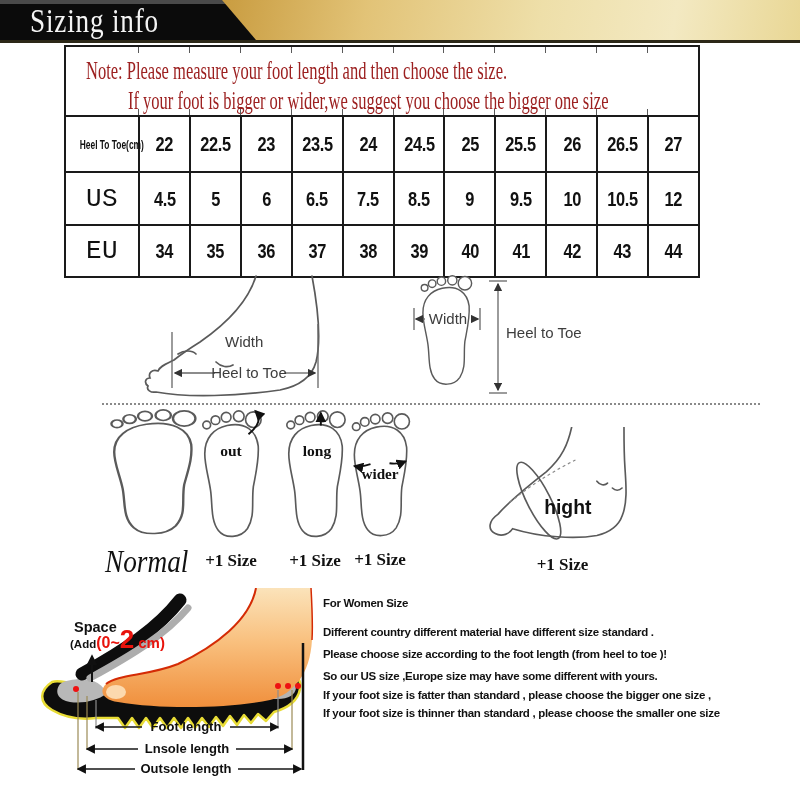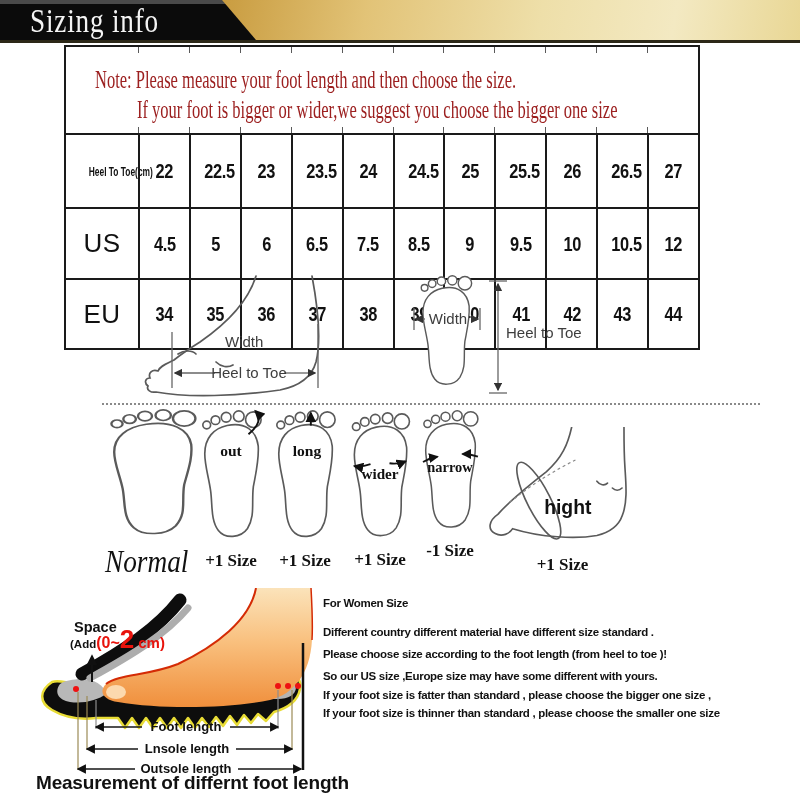--- a/index.html
+++ b/index.html
@@ -13,37 +13,37 @@
     background:linear-gradient(100deg,#c99c40 0%,#e2c377 25%,#eedfa9 55%,#f3e9c2 78%,#e9d795 100%);
     clip-path:polygon(0 0,100% 0,100% 100%,34px 100%);}
   .banner-underline{position:absolute;left:0;top:40px;width:800px;height:3px;background:#2c2817;}
   .banner-title{position:absolute;left:30px;top:2px;color:#f4f4f4;
     font-family:"Liberation Serif",serif;font-size:34px;letter-spacing:1px;
     transform:scaleX(0.8);transform-origin:left top;white-space:nowrap;}
 
   
   table.size-table{position:absolute;left:64px;top:45px;width:636px;border-collapse:collapse;
     table-layout:fixed;background:#fff;}
-  table.size-table td{border:2px solid #1a1a1a;text-align:center;vertical-align:middle;padding:9px;}
+  table.size-table td{border:2px solid #1a1a1a;text-align:center;vertical-align:middle;padding:0;}
   td.note-cell{height:68px;position:relative;text-align:left;}
   .stub-strip{position:absolute;left:0;right:0;height:6px;display:flex;}
   .stub-strip.top{top:0}.stub-strip.bottom{bottom:0}
   .stub-strip i{flex:1 1 0;border-right:1.5px solid #5a5a5a;}
   .stub-strip i.first{flex:0 0 72px;}
   .stub-strip i.last{border-right:none;}
   .note-line{font-family:"Liberation Serif",serif;color:#9c2020;font-size:25px;line-height:29px;
     white-space:nowrap;transform:scaleX(0.66);transform-origin:left center;}
   .note-line.l1{margin:8px 0 0 20px;}
   .note-line.l2{margin:1px 0 0 62px;}
   td.r-heel{height:54px;} td.r-us{height:51px;} td.r-eu{height:50px;}
   .hdr-label{display:inline-block;font-size:12px;font-weight:bold;white-space:nowrap;
     transform:scaleX(0.70);transform-origin:center;}
   .num{display:inline-block;font-size:21px;font-weight:bold;letter-spacing:-0.5px;
     transform:scaleX(0.78);transform-origin:center;}
-  .sys{display:inline-block;font-size:26px;letter-spacing:0.5px;}
+  .sys{display:inline-block;font-size:26px;letter-spacing:0.5px;font-family:Liberation Mono, monospace;}
 
   
   svg{display:block;}
   svg text{font-family:"Liberation Sans",sans-serif;}
   .diag{position:absolute;}
   .line-art{stroke:#5a5a5a;stroke-width:1.7;fill:none;stroke-linecap:round;}
   .line-art-fill{stroke:#5a5a5a;stroke-width:1.7;fill:#ffffff;}
   .meas{stroke:#666;stroke-width:1.3;fill:none;}
   .meas-txt{fill:#3d3d3d;font-size:15px;}
   .dotted-divider{position:absolute;left:102px;top:403px;width:658px;height:0;
@@ -251,21 +251,21 @@
         <circle class="line-art-fill" cx="48" cy="7.5" r="5.5"></circle>
       <circle class="line-art-fill" cx="35" cy="8.5" r="5"></circle>
         <circle class="line-art-fill" cx="24" cy="11.5" r="4.5"></circle>
       <circle class="line-art-fill" cx="15" cy="16.5" r="4"></circle>
       <path class="foot-arrow" d="M58,26 C68,18 72,9 65,2" marker-end="url(#arrb)"></path>
       <text class="foot-type-txt" x="40" y="48" text-anchor="middle">out</text>
     </svg>
     <span class="size-label">+1 Size</span>
   </div>
 
-  <div class="foot-item" style="left:266px;top:409px;width:78px">
+  <div class="foot-item" style="left:276px;top:409px;width:78px">
     <svg width="78" height="136" viewBox="0 0 80 140">
       <path class="line-art-fill" d="M13,46 C13,30 22,20 36,17 C54,13 66,22 68,38 C69,52 66,64 63,80 C61,97 65,110 57,123 C50,133 34,134 27,125 C19,115 21,98 19,84 C17,70 13,58 13,46 Z"></path>
       <circle class="line-art-fill" cx="63" cy="11" r="8"></circle>
         <circle class="line-art-fill" cx="48" cy="7.5" r="5.5"></circle>
       <circle class="line-art-fill" cx="35" cy="8.5" r="5"></circle>
         <circle class="line-art-fill" cx="24" cy="11.5" r="4.5"></circle>
       <circle class="line-art-fill" cx="15" cy="16.5" r="4"></circle>
       <line class="foot-arrow" x1="46" y1="17" x2="46" y2="4" marker-end="url(#arrb)"></line>
       <text class="foot-type-txt" x="42" y="48" text-anchor="middle">long</text>
     </svg>
@@ -280,34 +280,20 @@
       <circle class="line-art-fill" cx="35" cy="8.5" r="5"></circle>
         <circle class="line-art-fill" cx="24" cy="11.5" r="4.5"></circle>
       <circle class="line-art-fill" cx="15" cy="16.5" r="4"></circle>
       <path class="foot-arrow" d="M30,56 C24,58 18,59 13,58" marker-end="url(#arrb)"></path>
       <path class="foot-arrow" d="M50,55 C56,56 62,55 67,53" marker-end="url(#arrb)"></path>
       <text class="foot-type-txt" x="40" y="72" text-anchor="middle">wider</text>
     </svg>
     <span class="size-label">+1 Size</span>
   </div>
 
-  <div class="foot-item" style="left:414px;top:409px;width:72px">
-    <svg width="72" height="126" viewBox="0 0 80 140" style="overflow:visible">
-      <path class="line-art-fill" d="M13,46 C13,30 22,20 36,17 C54,13 66,22 68,38 C69,52 66,64 63,80 C61,97 65,110 57,123 C50,133 34,134 27,125 C19,115 21,98 19,84 C17,70 13,58 13,46 Z"></path>
-      <circle class="line-art-fill" cx="63" cy="11" r="8"></circle>
-        <circle class="line-art-fill" cx="48" cy="7.5" r="5.5"></circle>
-      <circle class="line-art-fill" cx="35" cy="8.5" r="5"></circle>
-        <circle class="line-art-fill" cx="24" cy="11.5" r="4.5"></circle>
-      <circle class="line-art-fill" cx="15" cy="16.5" r="4"></circle>
-      <path class="foot-arrow" d="M10,59 C15,56 20,54 26,53" marker-end="url(#arrb)"></path>
-      <path class="foot-arrow" d="M71,53 C66,51 60,50 54,50" marker-end="url(#arrb)"></path>
-      <text class="foot-type-txt" x="40" y="70" text-anchor="middle">narrow</text>
-    </svg>
-    <span class="size-label">-1 Size</span>
-  </div>
 
   <div class="foot-item" style="left:480px;top:427px;width:165px">
     <svg width="165" height="122" viewBox="0 0 165 126">
       <path class="line-art" d="M92,0 C88,18 82,32 66,46 C48,60 28,76 16,90 C6,97 5,106 13,110 C20,114 28,110 31,105 C60,114 96,116 118,112 C132,109 141,101 144,92 C150,78 148,58 147,42 C146,28 146,14 146,0"></path>
       <path class="line-art" d="M118,56 C121,60 126,61 129,58"></path>
       <path class="line-art" d="M134,63 C137,66 141,66 144,63"></path>
       <path d="M28,78 C52,58 76,44 96,34" stroke="#888" stroke-width="1.2" fill="none" stroke-dasharray="3,3"></path>
       <ellipse cx="58" cy="76" rx="12" ry="44" transform="rotate(-27 58 76)" class="line-art"></ellipse>
       <text class="hight-txt" x="88" y="90" text-anchor="middle">hight</text>
     </svg>
@@ -349,21 +335,20 @@
     <line class="shoe-meas" x1="200" y1="139" x2="248" y2="139" marker-end="url(#arrb)"></line>
     <text class="shoe-meas-txt" x="156" y="143" text-anchor="middle">Foot length</text>
     <line class="shoe-meas" x1="57" y1="161" x2="108" y2="161" marker-start="url(#arrb)"></line>
     <line class="shoe-meas" x1="206" y1="161" x2="262" y2="161" marker-end="url(#arrb)"></line>
     <text class="shoe-meas-txt" x="157" y="165" text-anchor="middle">Lnsole length</text>
     <line class="shoe-meas" x1="48" y1="181" x2="105" y2="181" marker-start="url(#arrb)"></line>
     <line class="shoe-meas" x1="208" y1="181" x2="271" y2="181" marker-end="url(#arrb)"></line>
     <text class="shoe-meas-txt" x="156" y="185" text-anchor="middle">Outsole length</text>
   </svg>
 
-  <div class="caption">Measurement of differnt foot length</div>
 
   <div class="right-notes">
     <div class="rn">For Women Size</div>
     <div class="rn gap-a">Different country different material have different size standard .</div>
     <div class="rn">Please choose size according to the foot length (from heel to toe )!</div>
     <div class="rn">So our US size ,Europe size may have some different with yours.</div>
     <div class="rn tight">If your foot size is fatter than standard , please choose the bigger one size ,</div>
     <div class="rn tight">If your foot size is thinner than standard , please choose the smaller one size</div>
   </div>
 

